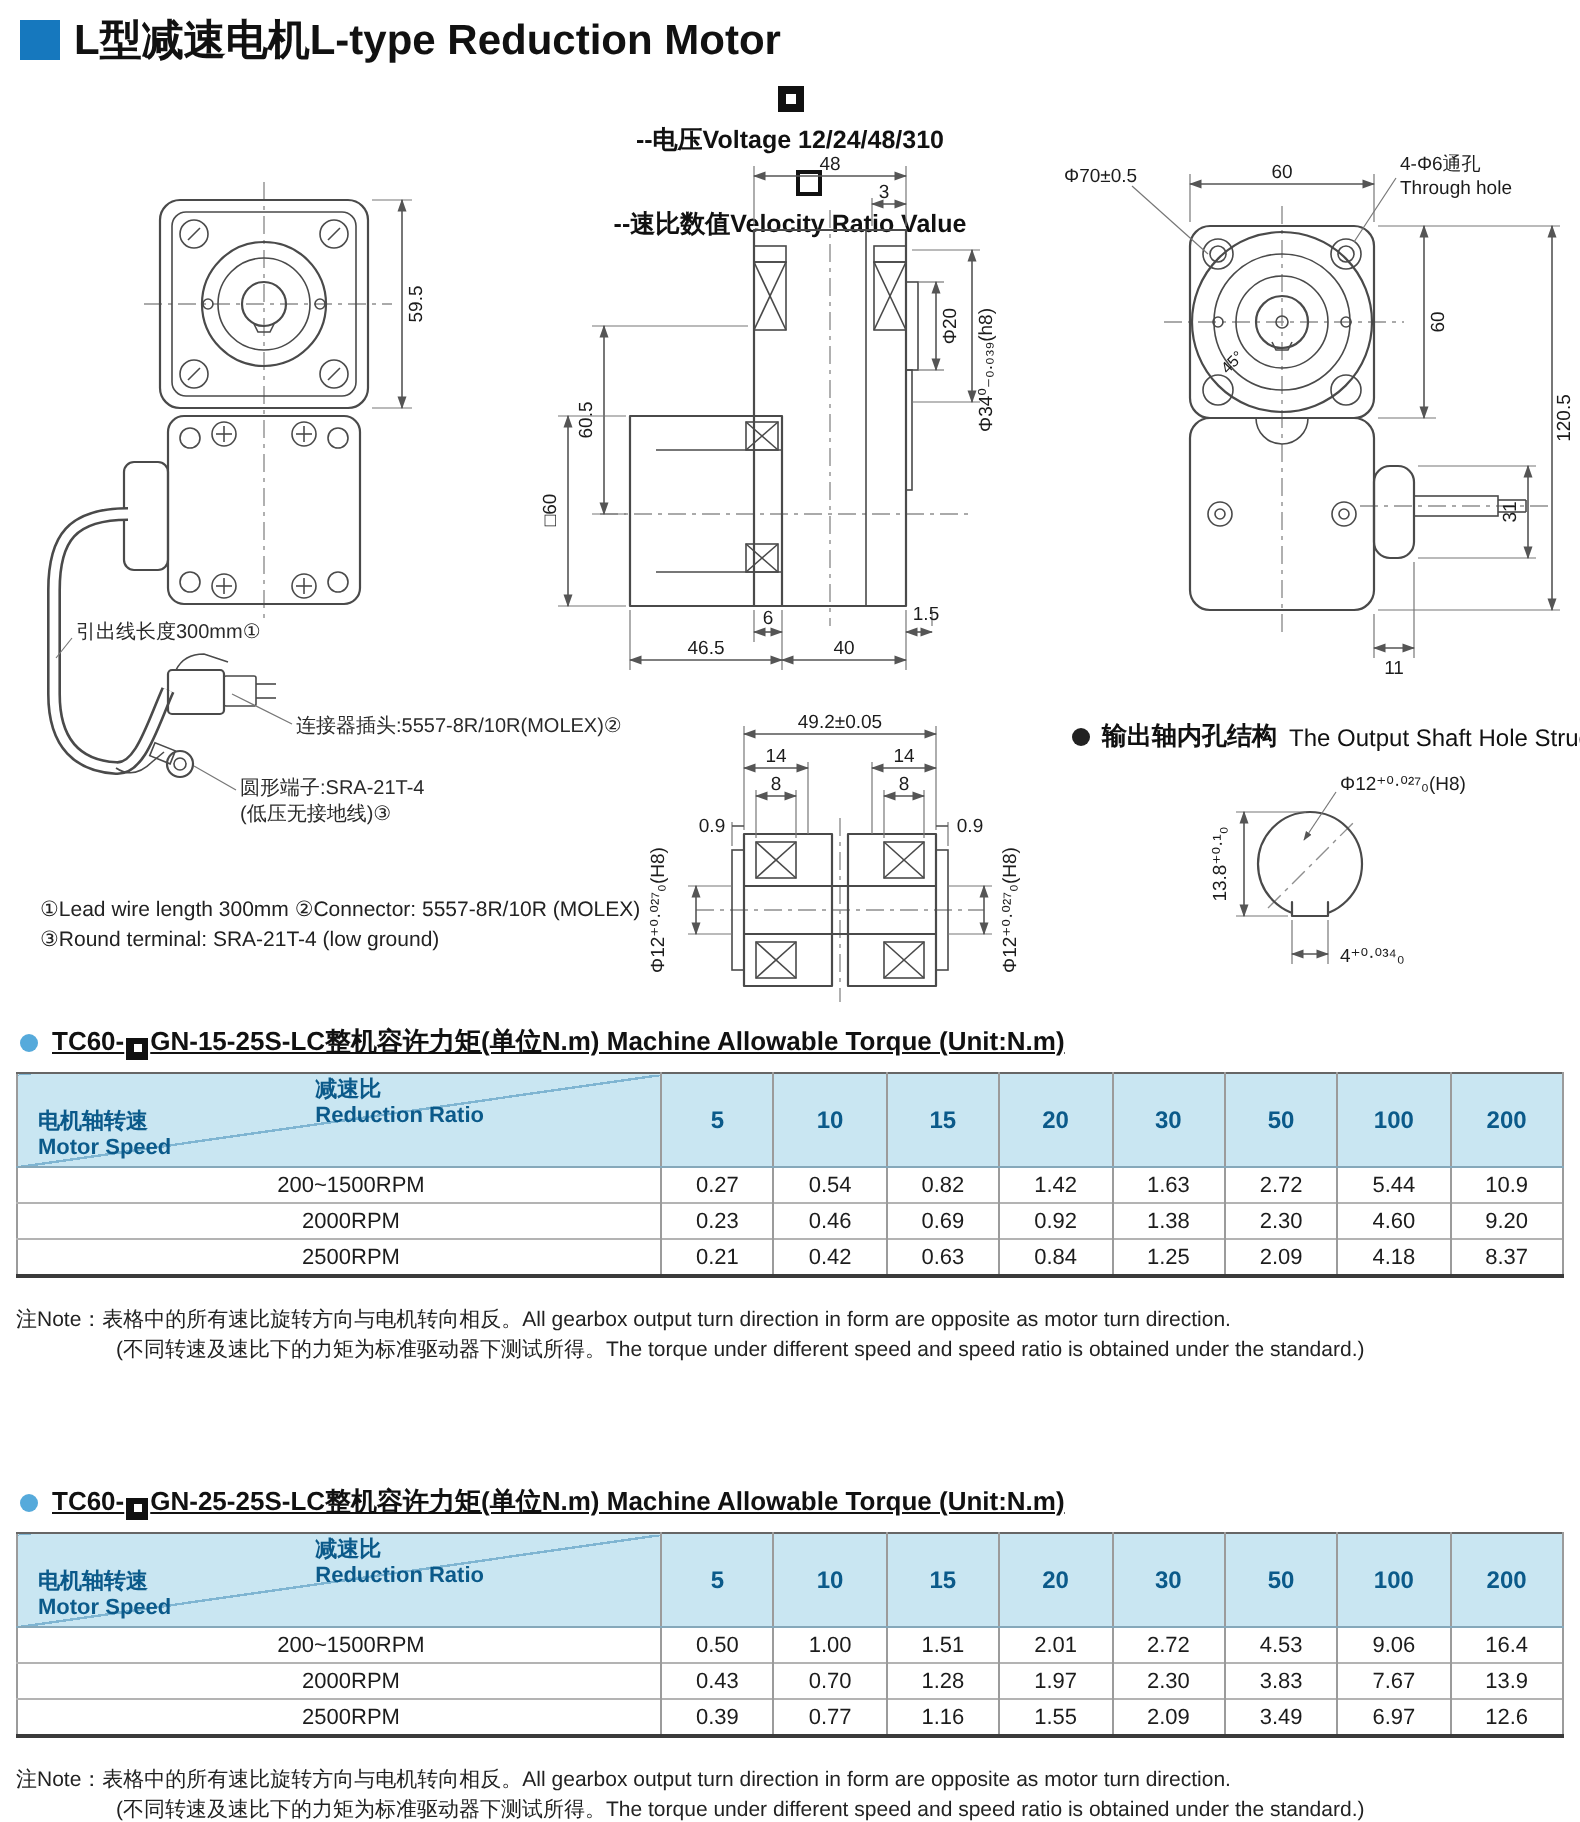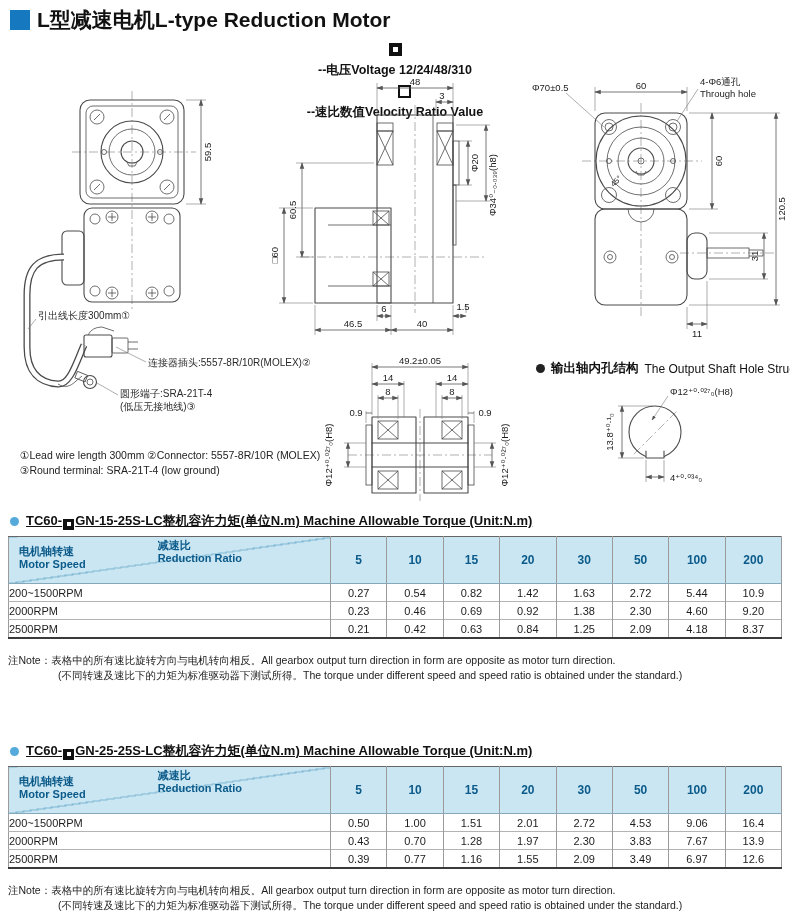--- a/index.html
+++ b/index.html
@@ -37,23 +37,23 @@
   .msq{width:11px;height:11px;background:#111;display:inline-flex;align-items:center;justify-content:center;vertical-align:-1px;margin:0 1px;}
   .msq i{width:4px;height:4px;background:#fff;display:block;}
   table{border-collapse:collapse;width:100%;table-layout:fixed;border-top:1.5px solid #666;
         border-left:1px solid #9b9b9b;border-right:1px solid #9b9b9b;border-bottom:2.5px solid #3a3a3a;}
   th,td{border-right:1px solid #9b9b9b;padding:0;}
   thead th{background:#c9e6f2;height:46px;color:#0b5a8a;font-size:12px;font-weight:bold;border-bottom:1px solid #85a8ba;}
   th.corner{position:relative;text-align:left;font-weight:bold;
     background-image:linear-gradient(to bottom right,transparent calc(50% - 0.6px),#7fb5d2 calc(50% - 0.6px),#7fb5d2 calc(50% + 0.6px),transparent calc(50% + 0.6px)),
                      linear-gradient(#c9e6f2,#c9e6f2);}
   .c-ratio{position:absolute;top:2px;right:88px;text-align:left;font-size:11px;line-height:13px;}
-  .c-speed{position:absolute;bottom:12px;left:10px;font-size:11px;line-height:13px;}
+  .c-speed{position:absolute;bottom:2px;left:10px;font-size:11px;line-height:13px;}
   tbody td{height:17px;font-size:11px;color:#1c1c1c;text-align:center;border-top:1px solid #b3b3b3;background:#fff;}
-  tbody td.speed{text-align:left;padding-left:0;}
+  tbody td.speed{text-align:center;padding-left:12px;}
   .note{margin-top:14px;font-size:10.5px;line-height:15px;color:#222;}
   .note .n2{padding-left:50px;}
 </style>
 </head>
 <body>
 
 <div class="page">
 
   <div class="hdr">
     <div class="title-row">

